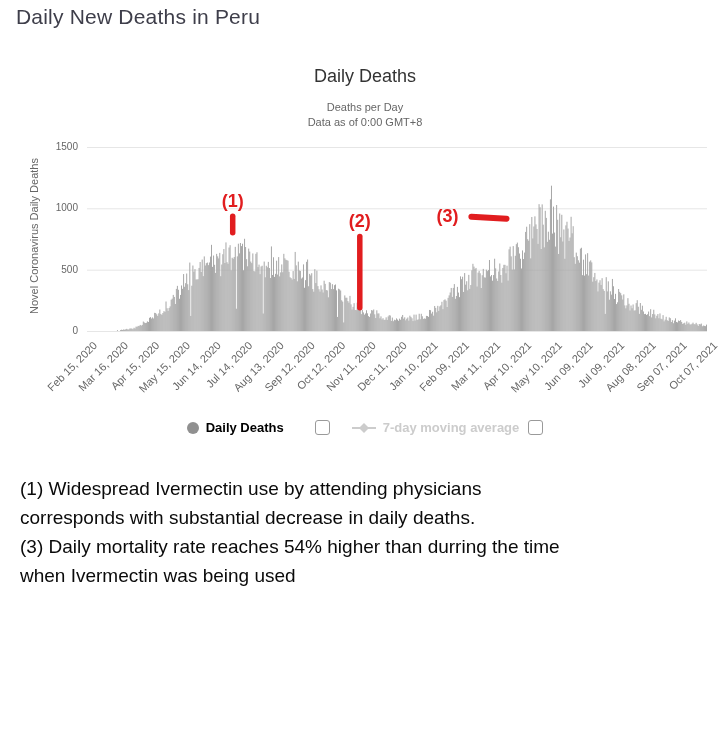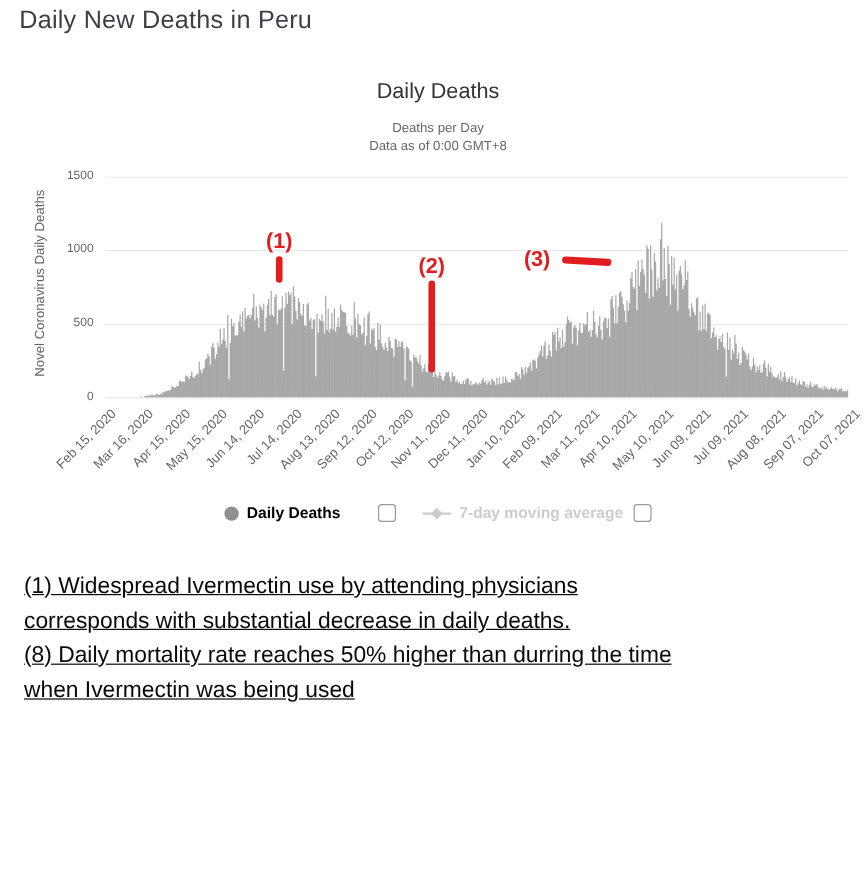--- a/index.html
+++ b/index.html
@@ -21,21 +21,21 @@
           align-items:center;}
   .li{display:flex;align-items:center;cursor:pointer;}
   .li-label{font-size:13px;font-weight:bold;margin-left:7px;}
   .on{color:#000;} .off{color:#cccccc;}
   .dot{width:12px;height:12px;border-radius:50%;background:#909090;display:inline-block;}
   .cb{width:13px;height:13px;border:1.5px solid #9a9a9a;border-radius:3px;background:#fff;
       display:inline-block;margin-left:9px;cursor:pointer;}
   .sp{width:22px;}
   .notes{position:absolute;left:20px;top:474px;width:652px;font-size:19px;line-height:29px;
          color:#0a0a0a;}
-  .notes p{margin:0;white-space:pre-line;text-decoration:underline;}
+  .notes p{margin:0;white-space:pre-line;}
 </style>
 </head>
 <body>
 
 <div class="page">
 
   <div class="page-title">Daily New Deaths in Peru</div>
 
   <div>
     <div class="chart-title">Daily Deaths</div>
@@ -101,17 +101,17 @@
         </svg>
         <span class="li-label off">7-day moving average</span>
       </div>
       <span class="cb"></span>
     </div>
   </div>
 
   <div class="notes">
     <p>(1) Widespread Ivermectin use by attending physicians
 corresponds with substantial decrease in daily deaths.</p>
-    <p>(8) Daily mortality rate reaches 50% higher than durring the time
+    <p>(3) Daily mortality rate reaches 54% higher than durring the time
 when Ivermectin was being used</p>
   </div>
 
 </div>
 
 </body></html>

